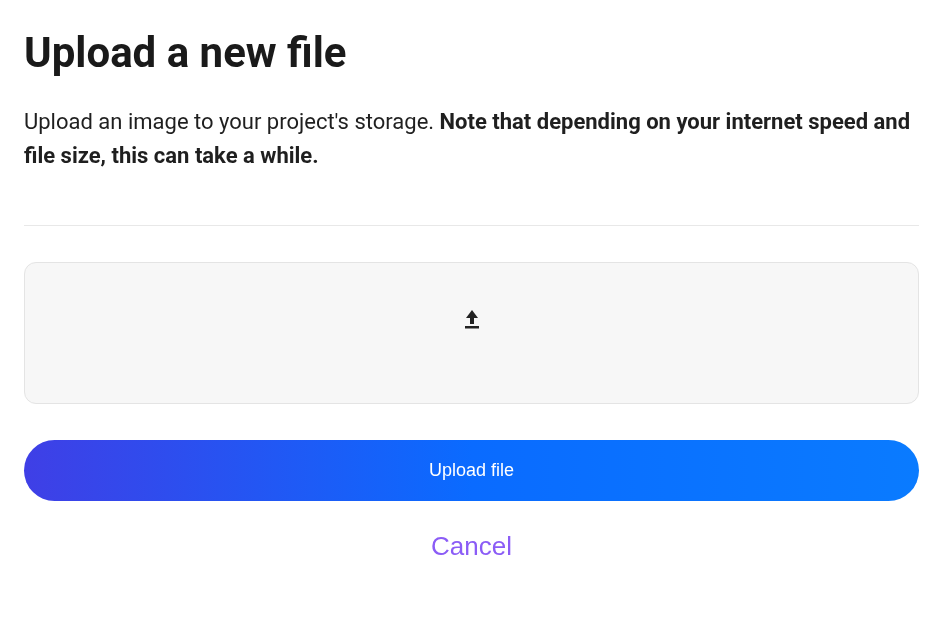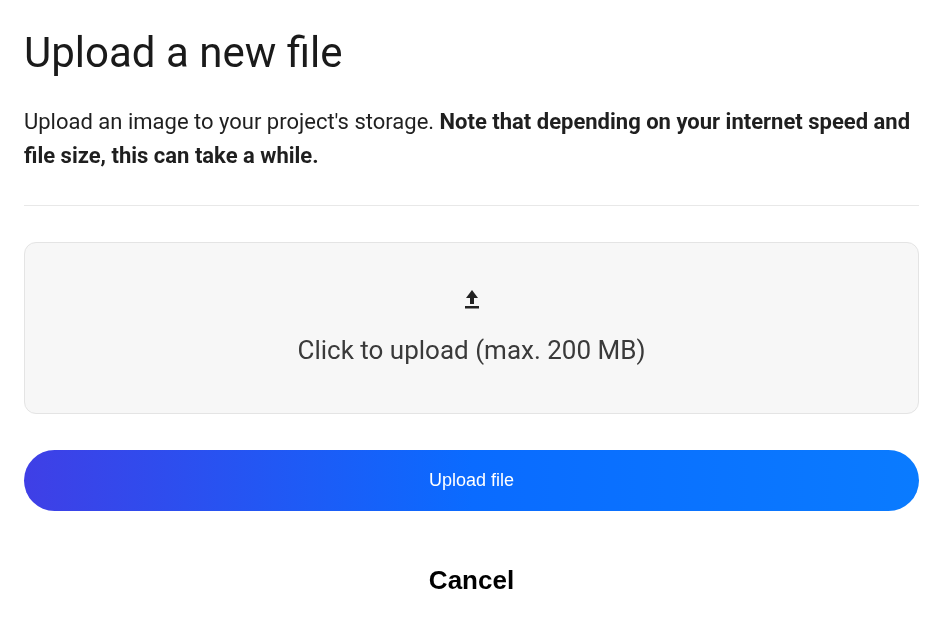--- a/index.html
+++ b/index.html
@@ -10,29 +10,29 @@
     body {
       font-family: -apple-system, BlinkMacSystemFont, 'Segoe UI', Roboto, Helvetica, Arial, sans-serif;
       background: #ffffff;
       width: 943px;
       height: 625px;
       padding: 28px 24px;
       color: #1f1f1f;
     }
     .title {
       font-size: 42px;
-      font-weight: 400;
+      font-weight: 700;
       color: #1a1a1a;
       margin-bottom: 28px;
     }
     .description {
       font-size: 22px;
       line-height: 1.55;
       color: #1f1f1f;
-      margin-bottom: 32px;
+      margin-bottom: 52px;
     }
     .description-normal {
       font-weight: 400;
     }
     .description-bold {
       font-weight: 700;
     }
     .divider {
       border: none;
       border-top: 1px solid #e8e8e8;
@@ -67,27 +67,26 @@
       background: linear-gradient(90deg, #3f3fe6 0%, #0a6bff 50%, #0a7bff 100%);
       border: none;
       border-radius: 32px;
       cursor: pointer;
       margin-bottom: 24px;
     }
     .secondary-button {
       width: 100%;
       padding: 6px;
       font-size: 26px;
-      font-weight: 700;
-      color: #000000;
+      font-weight: 400;
+      color: #8b5cf6;
       background: transparent;
       border: none;
       cursor: pointer;
       text-align: center;
-      margin-top: 24px;
     }
   </style>
 </head>
 <body>
 
 
 
 <h1 class="title">Upload a new file</h1>
 
 <p class="description">
@@ -96,21 +95,20 @@
 
 <hr class="divider">
 
 <div class="dropzone">
   <span class="upload-icon">
     <svg width="24" height="24" viewBox="0 0 24 24" fill="currentColor">
       <path d="M12 3 L6 11 L10 11 L10 17 L14 17 L14 11 L18 11 Z"></path>
       <rect x="5" y="19" width="14" height="2.5"></rect>
     </svg>
   </span>
-  <span class="dropzone-text">Click to upload (max. 200 MB)</span>
 </div>
 
 <button class="primary-button">Upload file</button>
 
 <button class="secondary-button">Cancel</button>
 
 
 
 
 </body></html>

